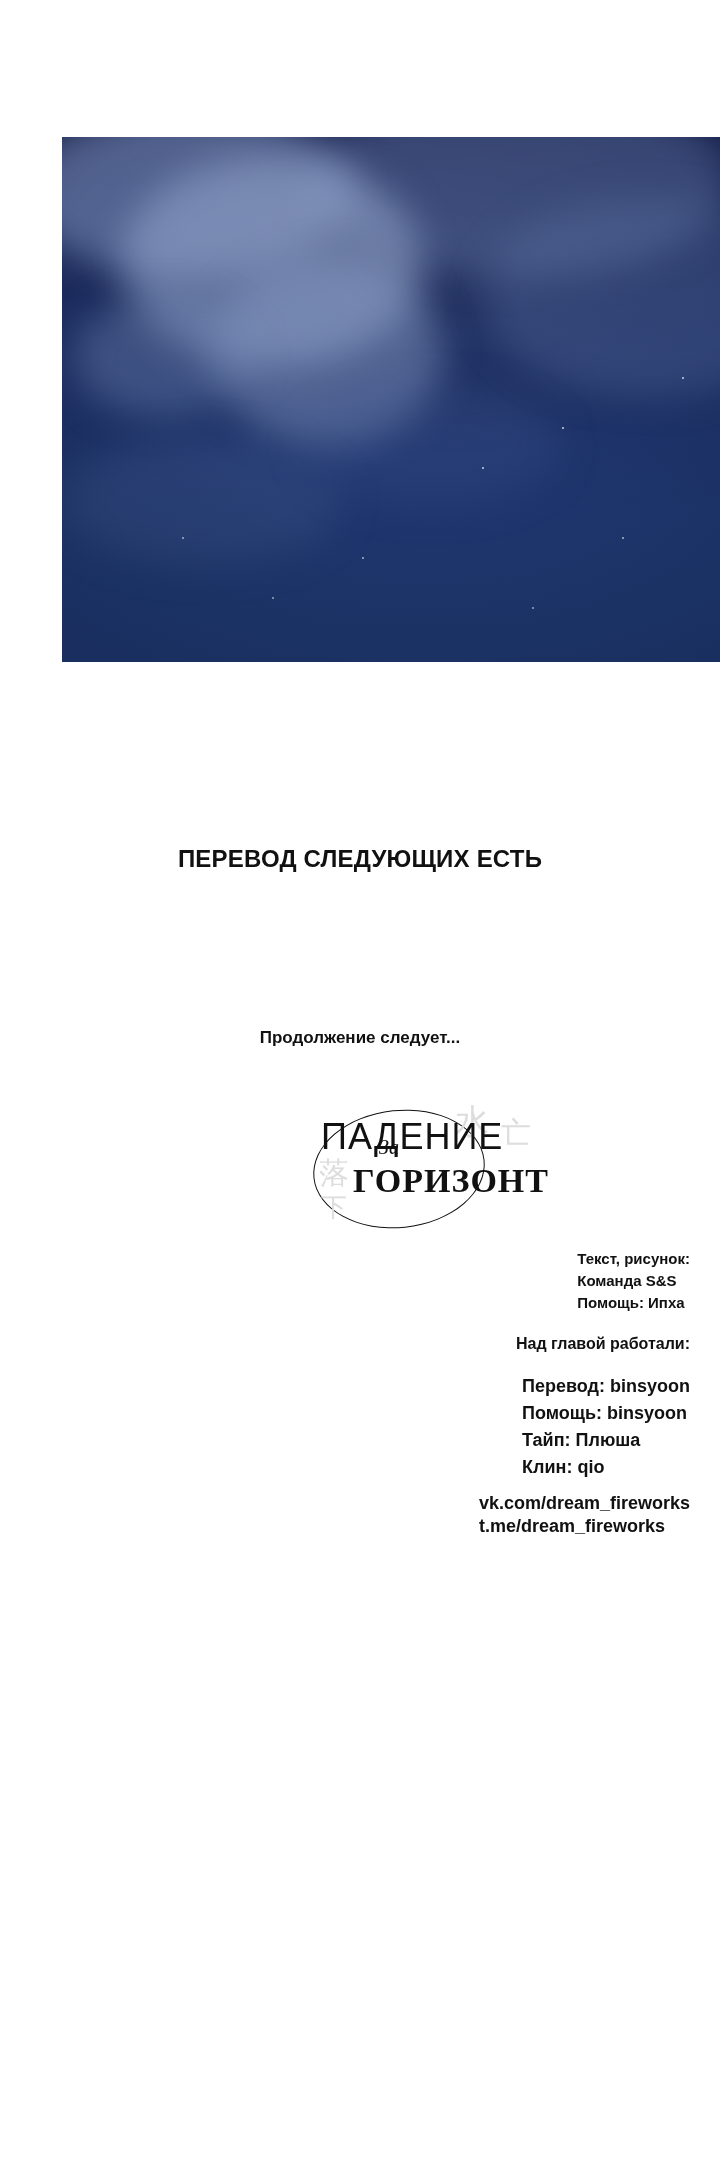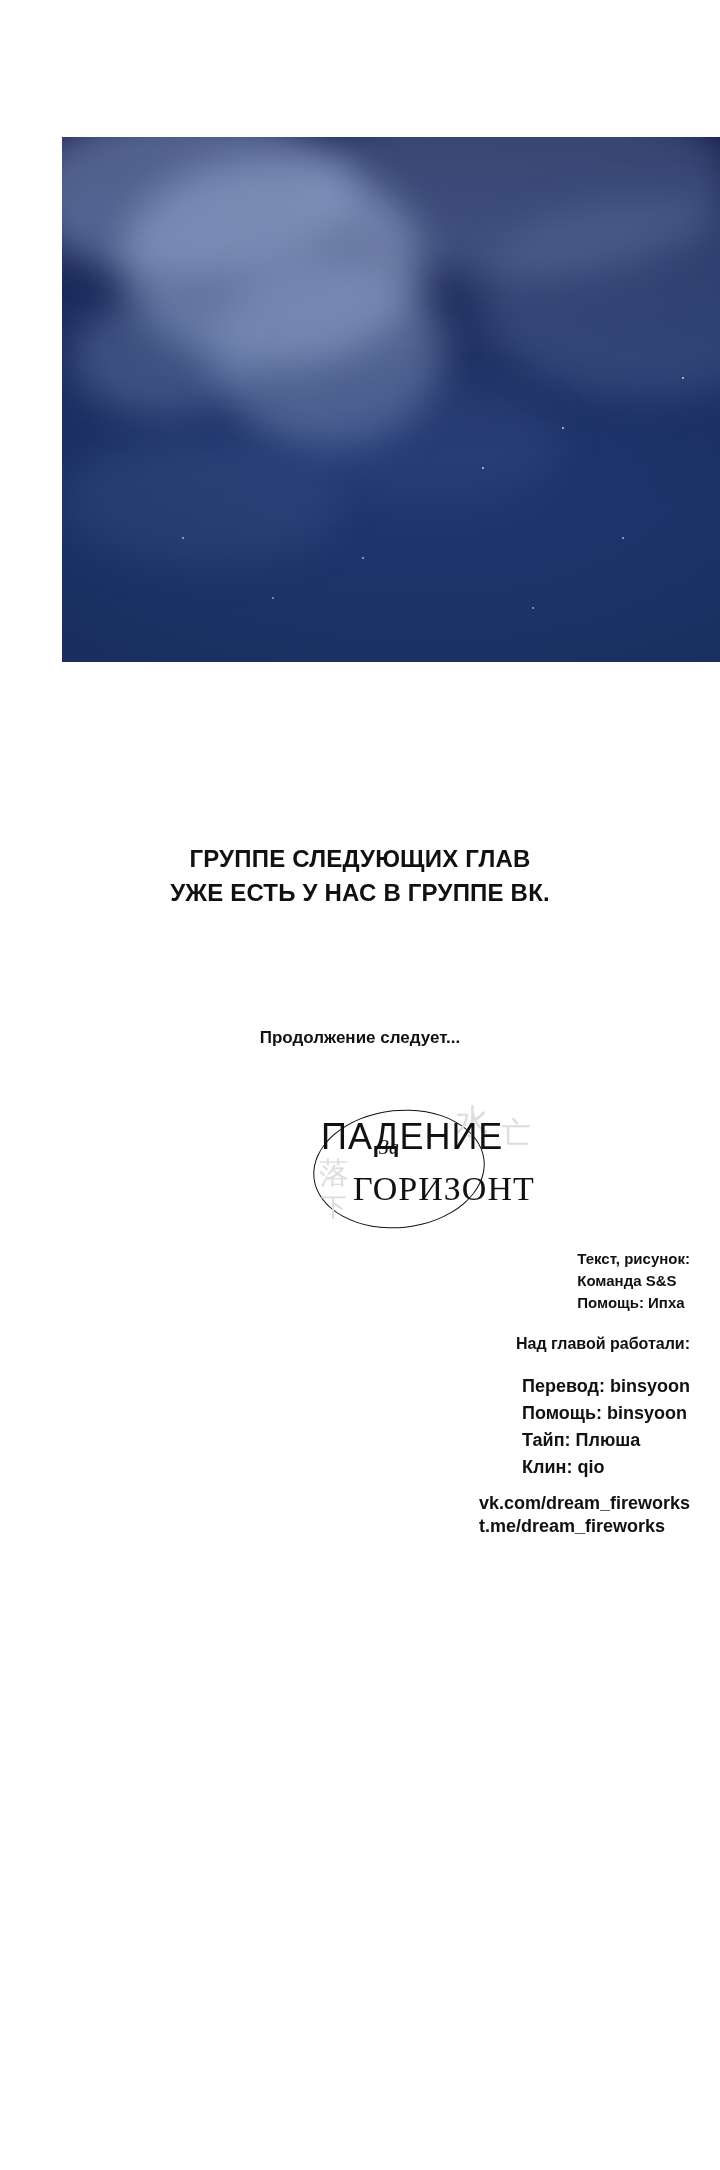--- a/index.html
+++ b/index.html
@@ -139,25 +139,26 @@
   #logo .line2 {
     position: absolute;
     left: 74px; top: 40px;
     font-family: "Liberation Serif", serif;
     font-style: italic;
     font-size: 20px;
     text-align: center;
   }
   #logo .line3 {
     position: absolute;
-    left: 48px; top: 74px;
+    left: 48px; top: 66px;
     font-family: "Liberation Serif", serif;
     font-size: 34px;
     letter-spacing: 1px;
     white-space: nowrap;
+    font-weight: bold;
   }
 
   
   .credits {
     position: absolute;
     right: 30px;
     color: #111111;
   }
   #credits-authors {
     top: 1248px;
@@ -203,22 +204,21 @@
   <div class="star" style="left:300px; top:420px;"></div>
   <div class="star" style="left:210px; top:460px;"></div>
   <div class="star" style="left:620px; top:240px;"></div>
   <div class="star" style="left:120px; top:400px;"></div>
   <div class="star" style="left:470px; top:470px;"></div>
 
   <div class="vignette"></div>
 </div>
 
 <div class="headline" id="headline-block">
-  <div>ГРУППЕ СЛЕДУЮЩИХ ГЛАВ</div>
-  <div>УЖЕ ЕСТЬ У НАС В ГРУППЕ ВК.</div>
+  <div>ПЕРЕВОД СЛЕДУЮЩИХ ЕСТЬ</div>
 </div>
 
 <div id="to-be-continued">Продолжение следует...</div>
 
 <div id="logo">
   <div class="ring"></div>
   <div class="kanji k1">水</div>
   <div class="kanji k2">亡</div>
   <div class="kanji k3">落</div>
   <div class="kanji k4">下</div>

